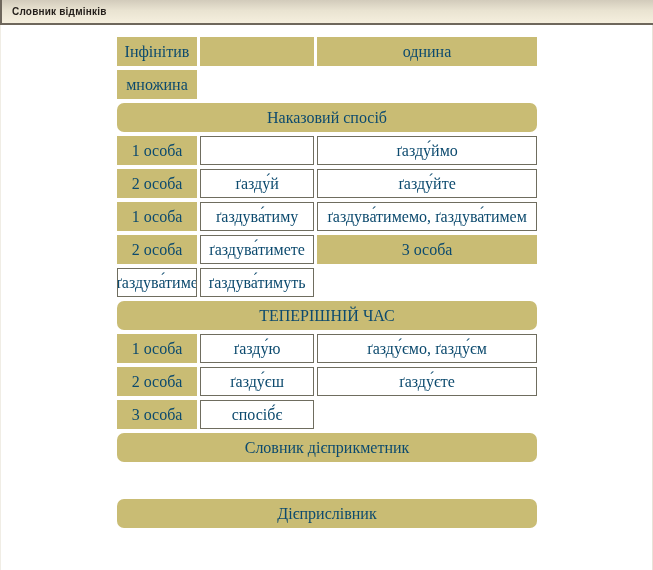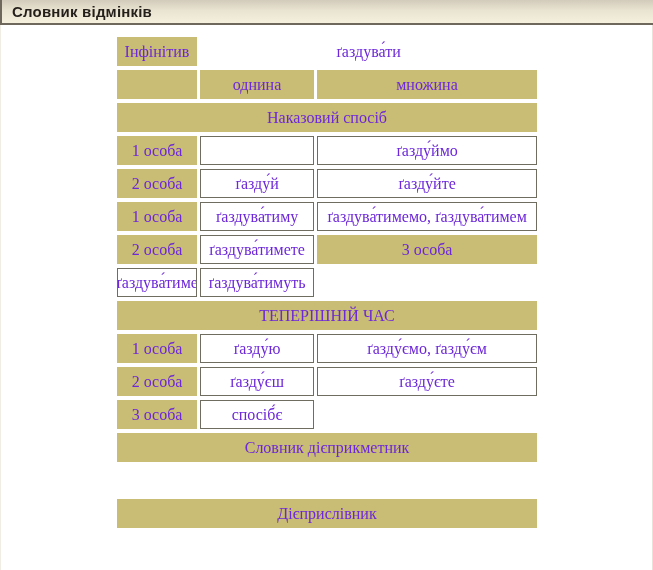--- a/index.html
+++ b/index.html
@@ -17,59 +17,58 @@
     height:25px;
     border-bottom:2px solid #6e675c;
     border-left:2px solid #6e675c;
     background:linear-gradient(180deg, #d2cbbb 0%, #e9e3d1 45%, #f5efde 100%);
     display:flex; align-items:center;
     padding-left:10px;
   }
   .title-bar .title-text {
     font-family:"Liberation Sans", sans-serif;
     font-weight:bold;
-    font-size:15px;
+    font-size:10px;
     color:#241f1a;
     letter-spacing:0.2px;
   }
   .conj-table {
     position:absolute; left:117px; top:37px; width:420px;
     display:grid;
     grid-template-columns:80px 114px 220px;
     grid-auto-rows:29px;
     column-gap:3px;
     row-gap:4px;
   }
   .cell {
     display:flex; align-items:center; justify-content:center;
     font-size:16px;
-    color:#6d28d9;
+    color:#0c4a6e;
     white-space:nowrap;
     overflow:hidden;
   }
   .khaki { background:#c9bc74; }
   .bordered { background:#ffffff; border:1px solid #6f6d5f; }
   .plain { background:transparent; }
   .span-rest { grid-column:2 / -1; }
-  .span-all { grid-column:1 / -1; }
+  .span-all { grid-column:1 / -1;border-radius:7px; }
   .spacer { grid-column:1 / -1; background:transparent; }
 </style>
 </head>
 <body>
 
 <div class="page">
 
   <div class="title-bar">
     <span class="title-text">Словник відмінків</span>
   </div>
 
   <div class="conj-table">
 
     <div class="cell khaki">Інфінітив</div>
-    <div class="cell plain span-rest">ґаздува́ти</div>
 
     <div class="cell khaki"></div>
     <div class="cell khaki">однина</div>
     <div class="cell khaki">множина</div>
 
     <div class="cell khaki span-all">Наказовий спосіб</div>
 
     <div class="cell khaki">1 особа</div>
     <div class="cell bordered"></div>
     <div class="cell bordered">ґазду́ймо</div>

